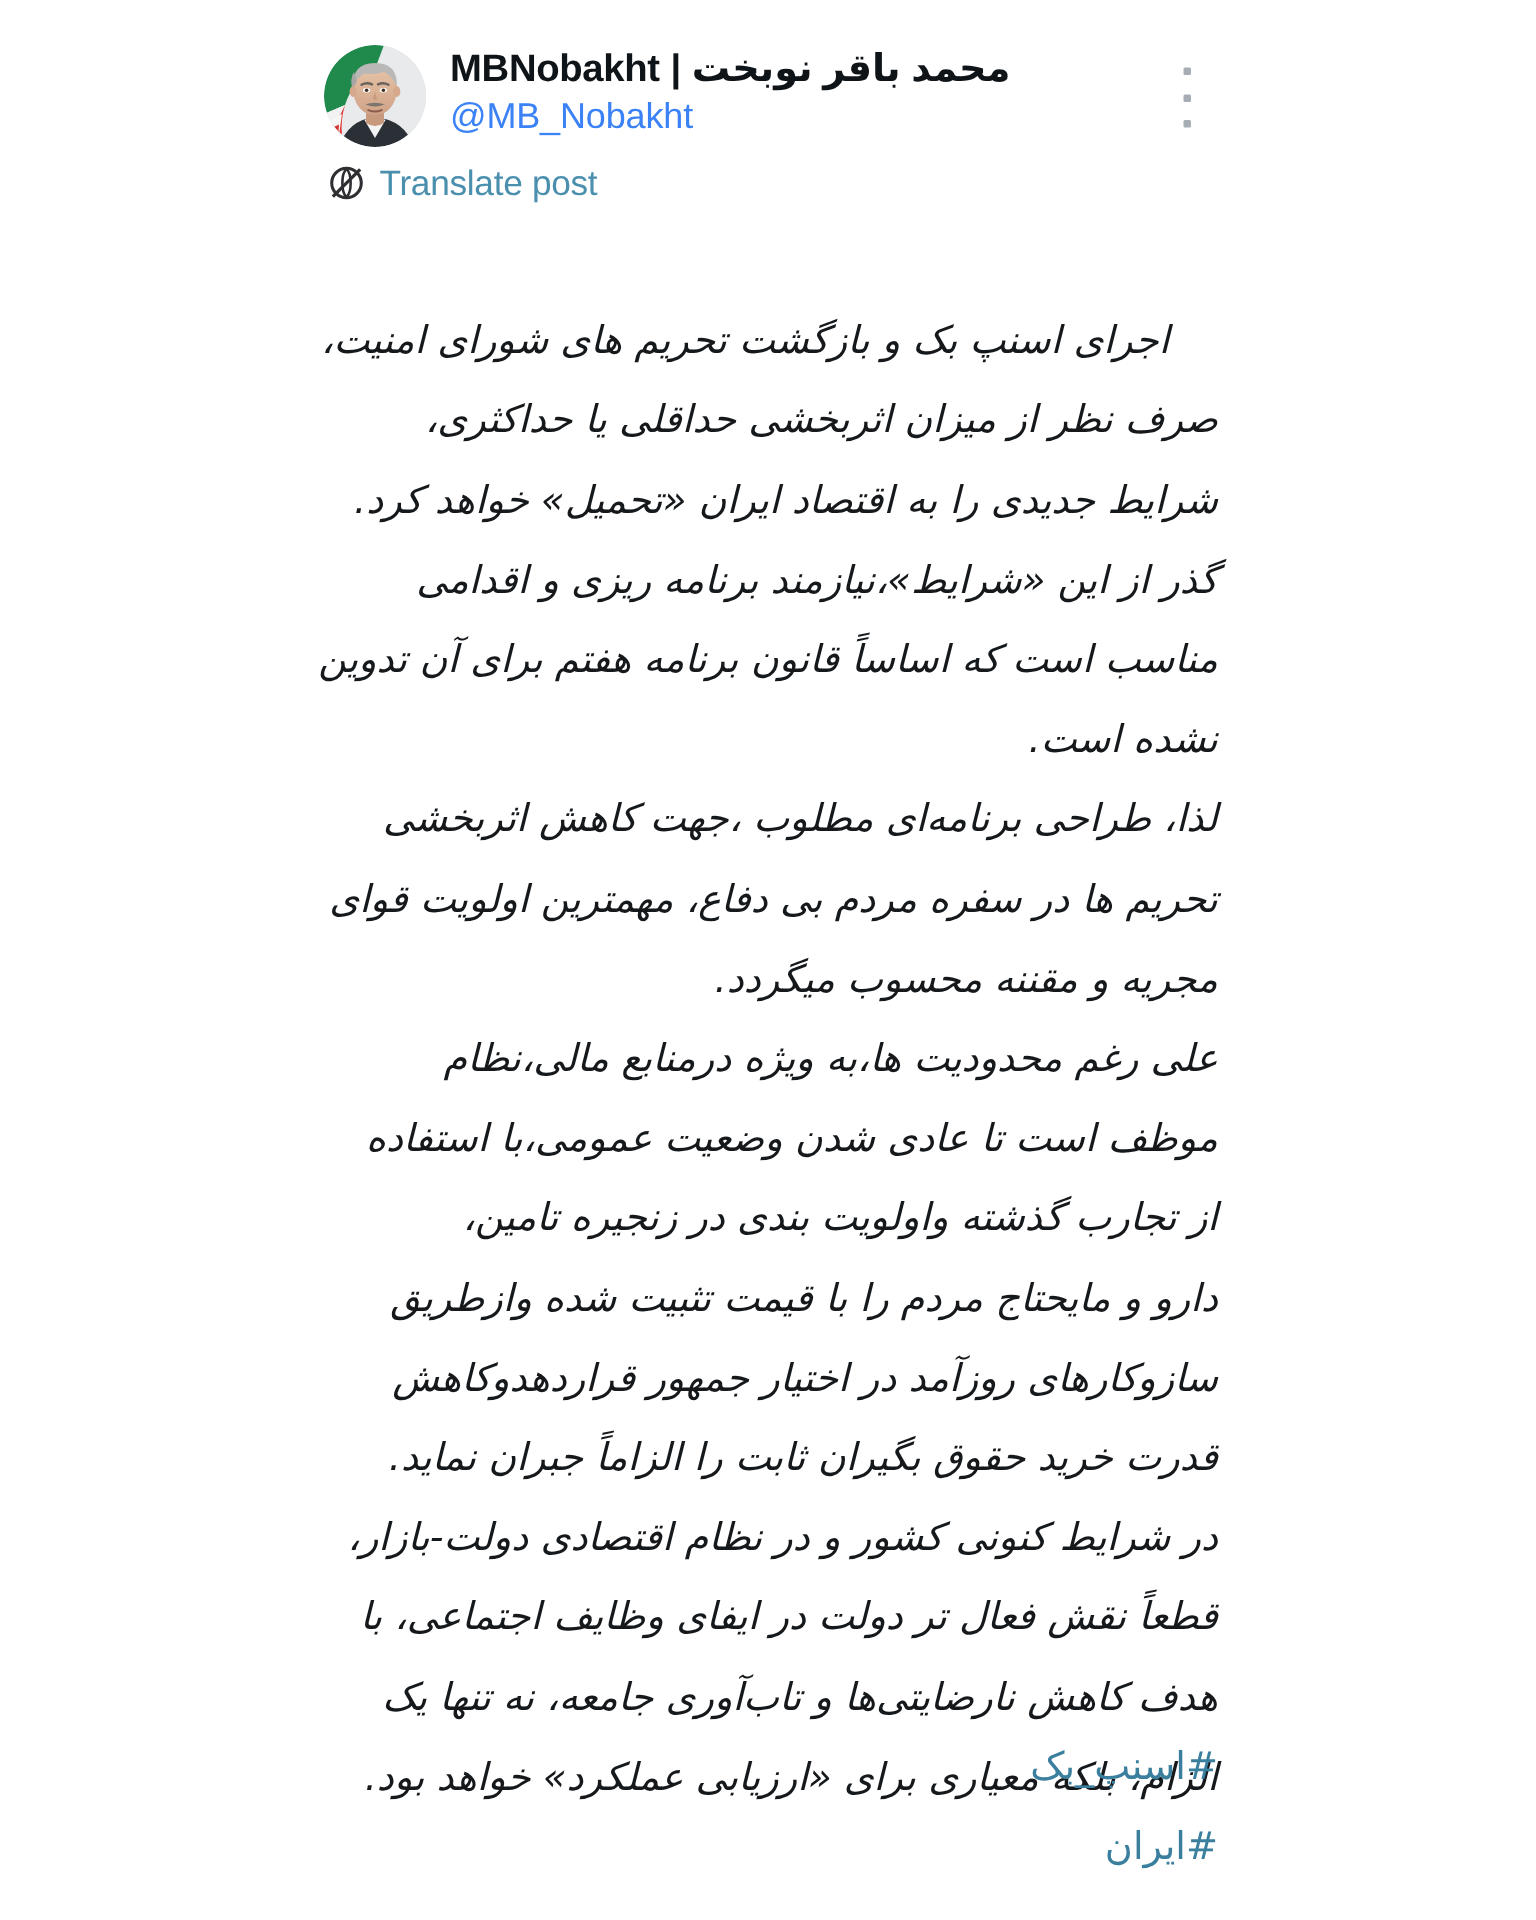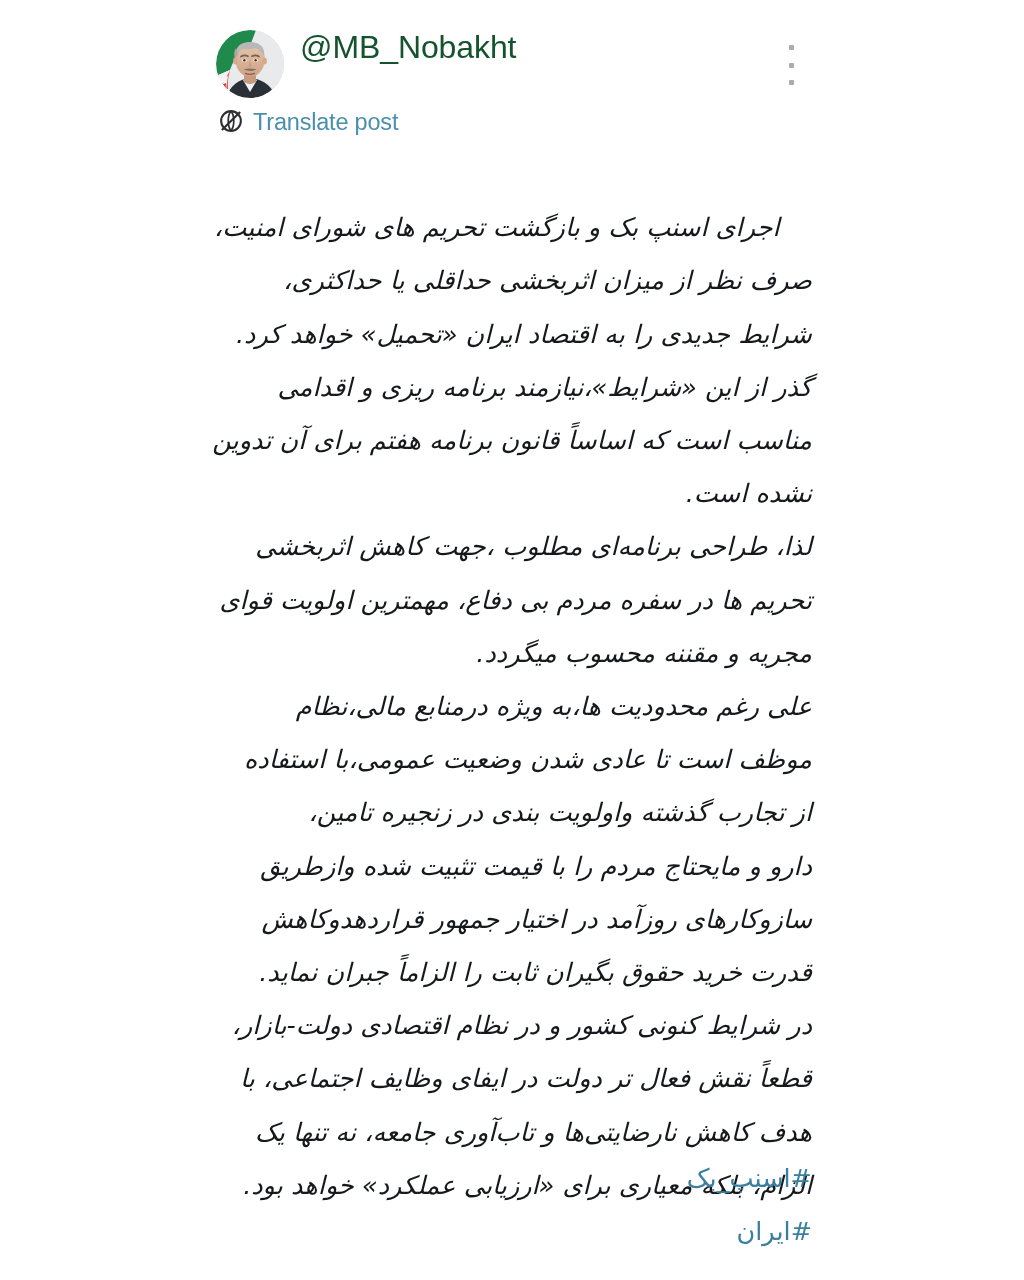--- a/index.html
+++ b/index.html
@@ -64,24 +64,24 @@
     line-height: 31px;
     color: #0f1419;
     white-space: nowrap;
     letter-spacing: -0.2px;
     direction: rtl;
     unicode-bidi: plaintext;
     text-align: left;
   }
 
   .handle {
-    font-size: 32px;
+    font-size: 24px;
     font-weight: normal;
     line-height: 30px;
-    color: #14532d;
+    color: #3b82f6;
     white-space: nowrap;
     direction: ltr;
     margin-top: 1px;
     letter-spacing: -0.1px;
   }
 
   
   .more-menu {
     position: absolute;
     top: 42px;
@@ -103,21 +103,21 @@
     background: #a6adb4;
   }
 
   
   .translate-row {
     position: absolute;
     top: 108px;
     left: 218px;
     display: flex;
     flex-direction: row;
-    align-items: flex-start;
+    align-items: center;
     direction: ltr;
     cursor: pointer;
   }
   .translate-icon {
     width: 26px;
     height: 26px;
     flex: 0 0 26px;
     margin-right: 9px;
     display: block;
   }
@@ -225,20 +225,21 @@
           <path d="M27.5 39.5 Q34 37.4 40.5 39.5 Q34 42.4 27.5 39.5 Z" fill="#7d746d"></path>
 
           <path d="M29.5 43.4 Q34 45.4 38.5 43.4" stroke="#8a5c4c" stroke-width="1.3" fill="none" stroke-linecap="round"></path>
 
           <path d="M28 45.5 Q34 48.5 40 45.5 Q34 47.6 28 45.5 Z" fill="#bb8c71" opacity="0.5"></path>
         </g>
       </svg>
     </div>
 
     <div class="identity">
+      <div class="display-name">محمد باقر نوبخت | MBNobakht</div>
       <div class="handle">@MB_Nobakht</div>
     </div>
   </div>
 
   <div class="more-menu" title="More">
     <span class="dot"></span>
     <span class="dot"></span>
     <span class="dot"></span>
   </div>
 

